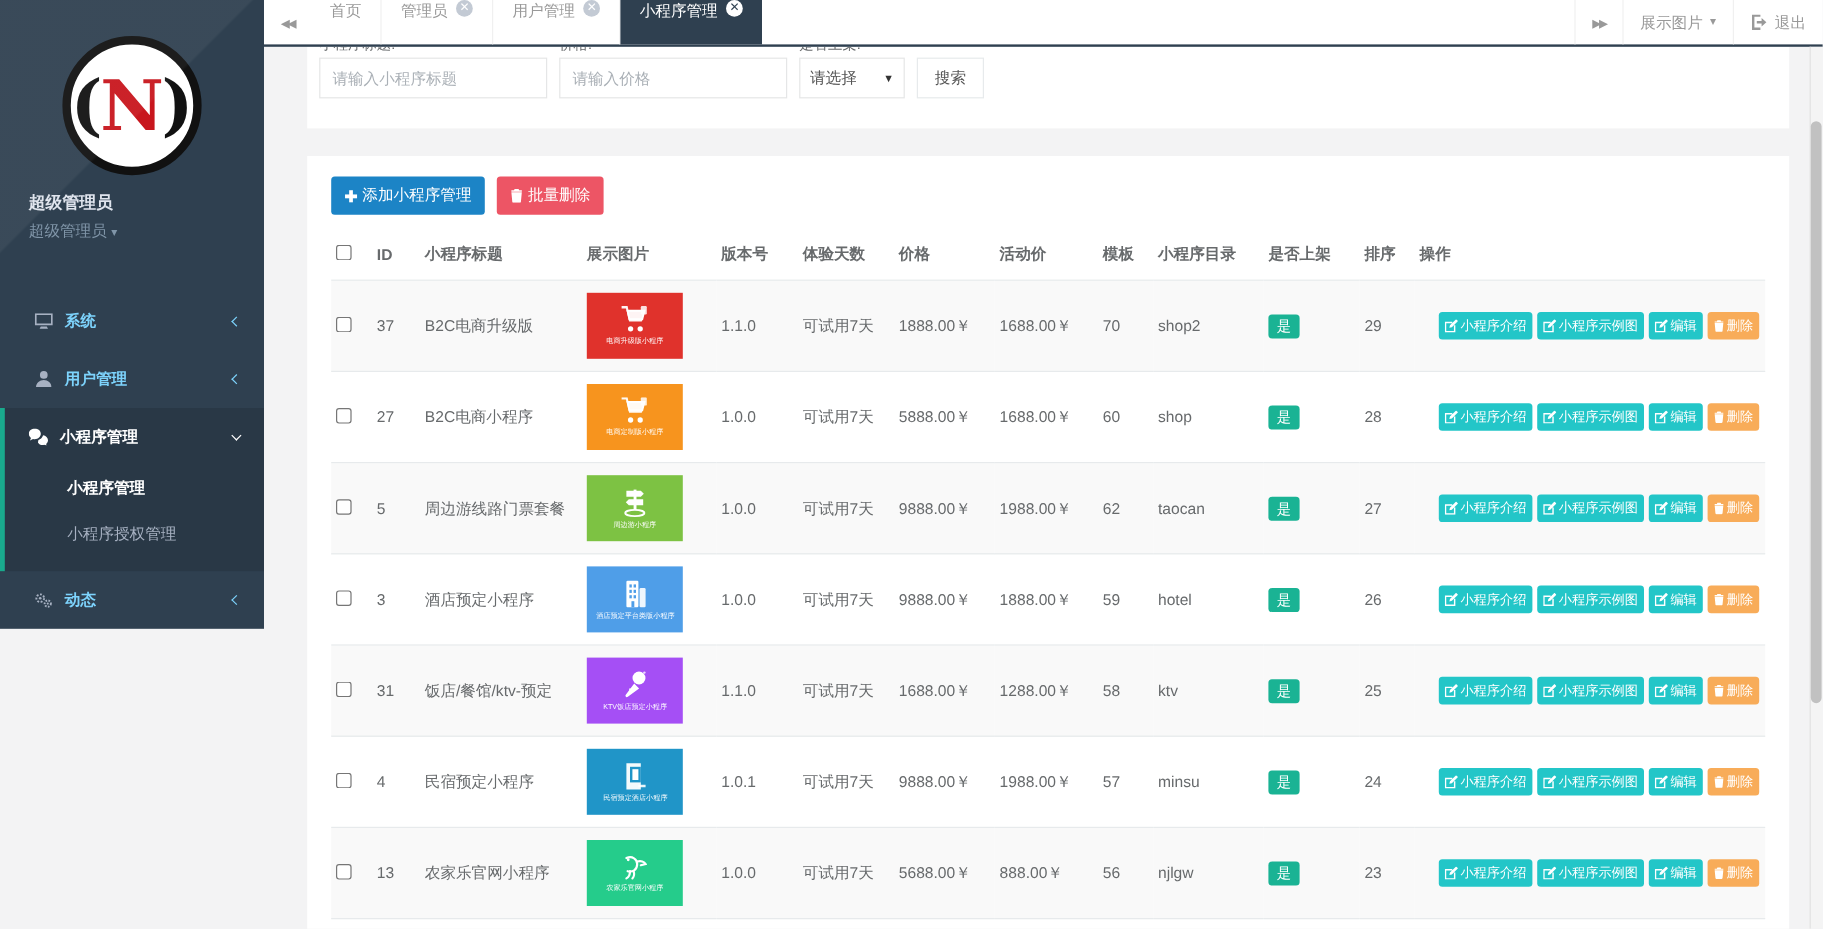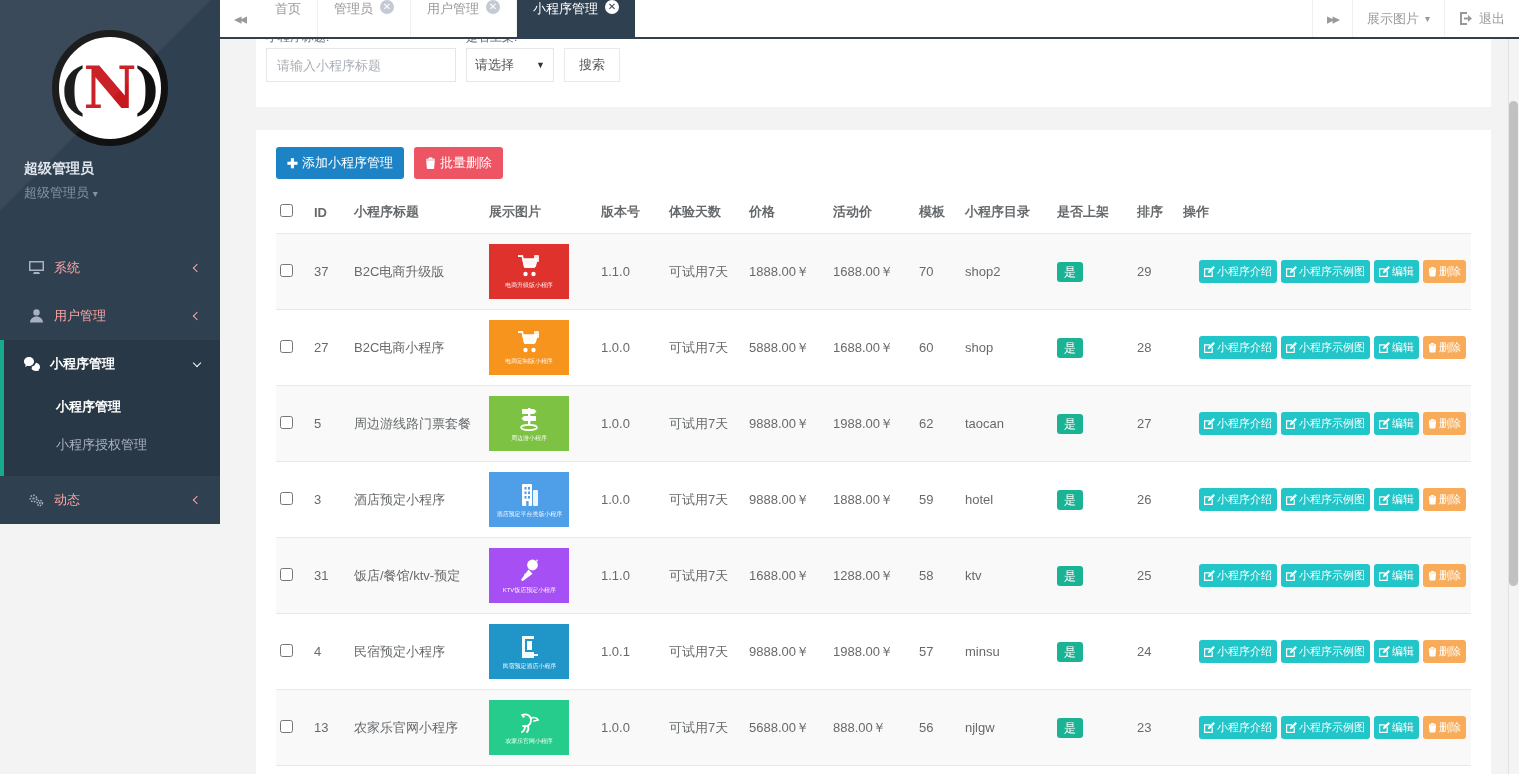--- a/index.html
+++ b/index.html
@@ -16,21 +16,21 @@
   .logo-circle { width:116px; height:116px; border-radius:50%; background:#fff; border:7px solid #111;
     display:flex; align-items:center; justify-content:center; font-family:"DejaVu Serif","Liberation Serif",serif; }
   .logo-circle .paren { color:#111; font-size:56px; font-weight:700; line-height:1; }
   .logo-circle .letter { color:#c8161d; font-size:58px; font-weight:900; line-height:1; margin:0 -2px; }
   .profile { padding:14px 0 0 24px; }
   .profile .uname { color:#dfe4ed; font-size:14px; font-weight:bold; }
   .profile .urole { color:#8095a8; font-size:13px; margin-top:6px; cursor:pointer; }
   .profile .urole .caret { font-size:10px; }
   .nav { margin-top:42px; }
   .nav-item { position:relative; display:flex; align-items:center; padding:15px 18px 15px 24px;
-    color:#fca5a5; font-size:13px; cursor:pointer; border-left:4px solid transparent; }
+    color:#7dd3fc; font-size:13px; cursor:pointer; border-left:4px solid transparent;font-weight:bold; }
   .nav-item .nico { width:16px; height:16px; margin-right:10px; display:inline-flex; align-items:center; justify-content:center; }
   .nav-item .nico svg { display:block; }
   .nav-item .lbl { flex:1; }
   .chev { width:6px; height:6px; border-right:1.5px solid currentColor; border-bottom:1.5px solid currentColor;
     display:inline-block; transform:rotate(135deg); margin-right:2px; }
   .chev.down { transform:rotate(45deg); margin-top:-3px; }
   .nav-group.active { background:#293846; border-left:4px solid #19aa8d; }
   .nav-group.active .nav-item { border-left:none; color:#ffffff; font-weight:bold; padding-left:20px; }
   .subnav { padding-bottom:12px; }
   .sub-item { padding:10px 0 10px 52px; font-size:13px; color:#a7b1c2; cursor:pointer; }
@@ -220,20 +220,24 @@
     </div>
   </header>
 
   <main class="content">
 
     <section class="panel search-panel">
       <div class="search-row">
         <div class="s-field">
           <div class="s-label">小程序标题:</div>
           <input class="s-input" placeholder="请输入小程序标题" style="">
+        </div>
+        <div class="s-field">
+          <div class="s-label">价格:</div>
+          <input class="s-input" placeholder="请输入价格" style="">
         </div>
         <div class="s-field">
           <div class="s-label">是否上架:</div>
           <div class="s-select">
             <span>请选择</span>
             <span class="sel-caret">▼</span>
           </div>
         </div>
         <button class="search-btn">搜索</button>
       </div>

